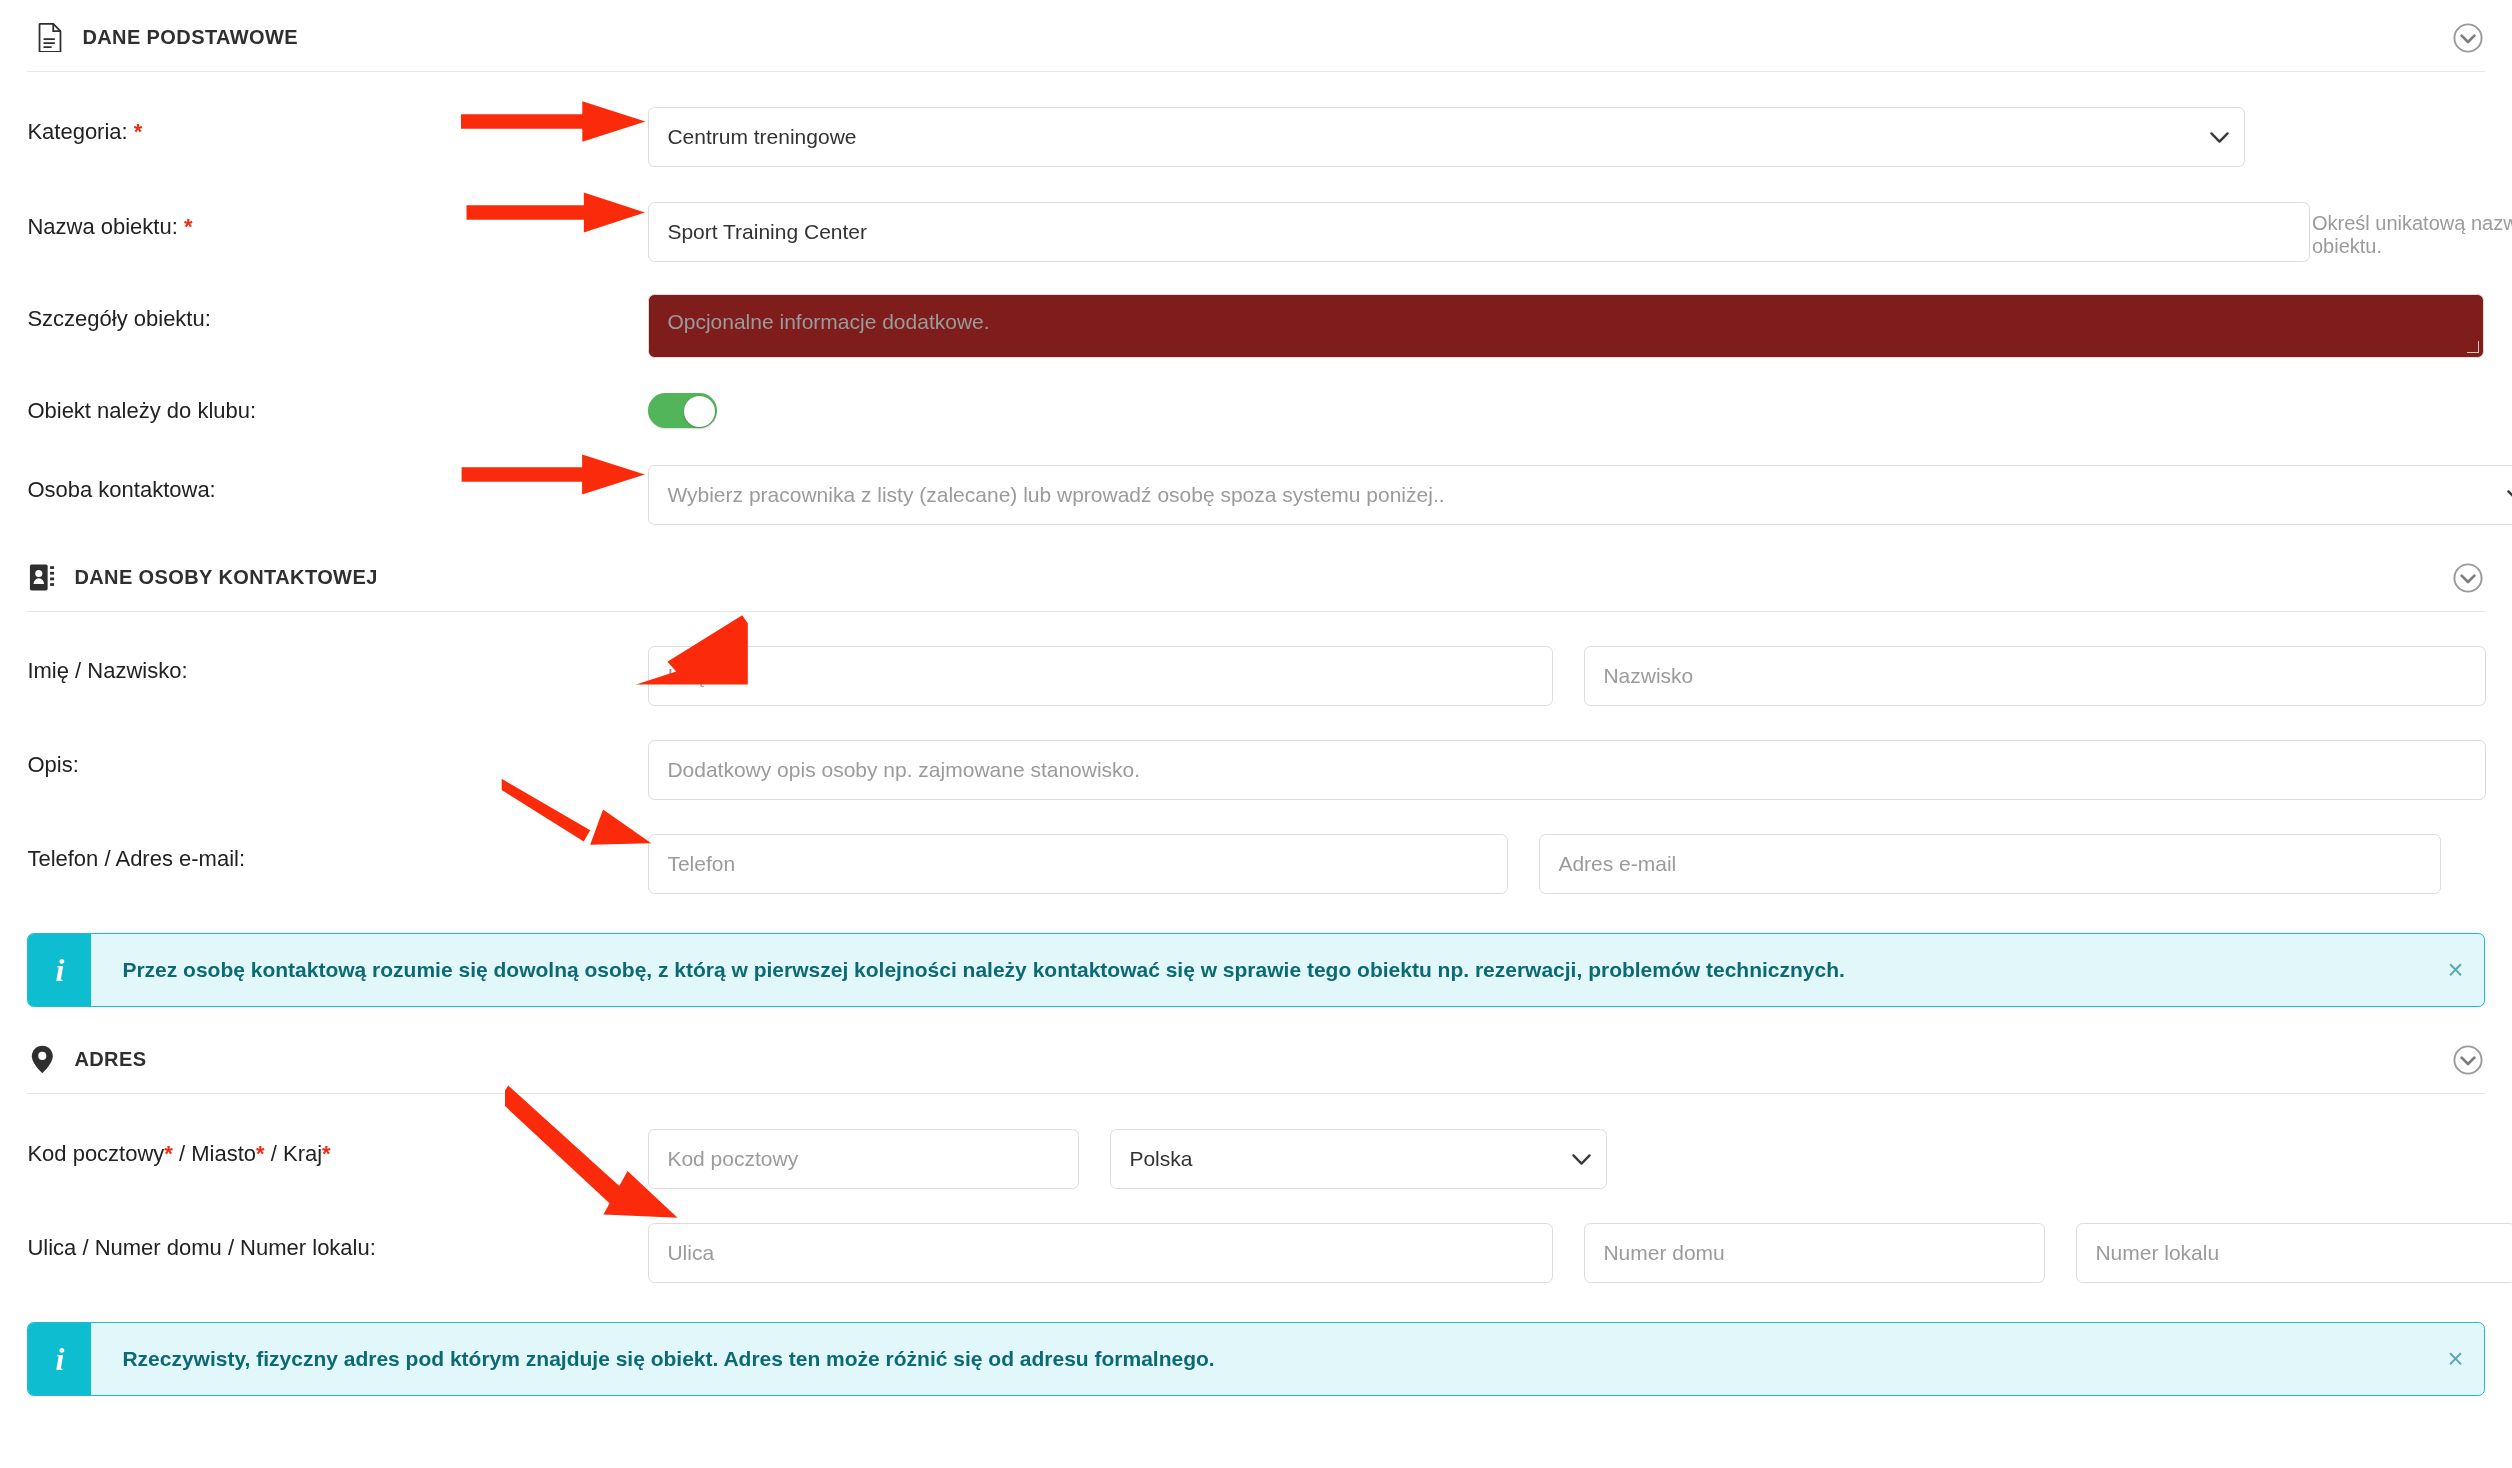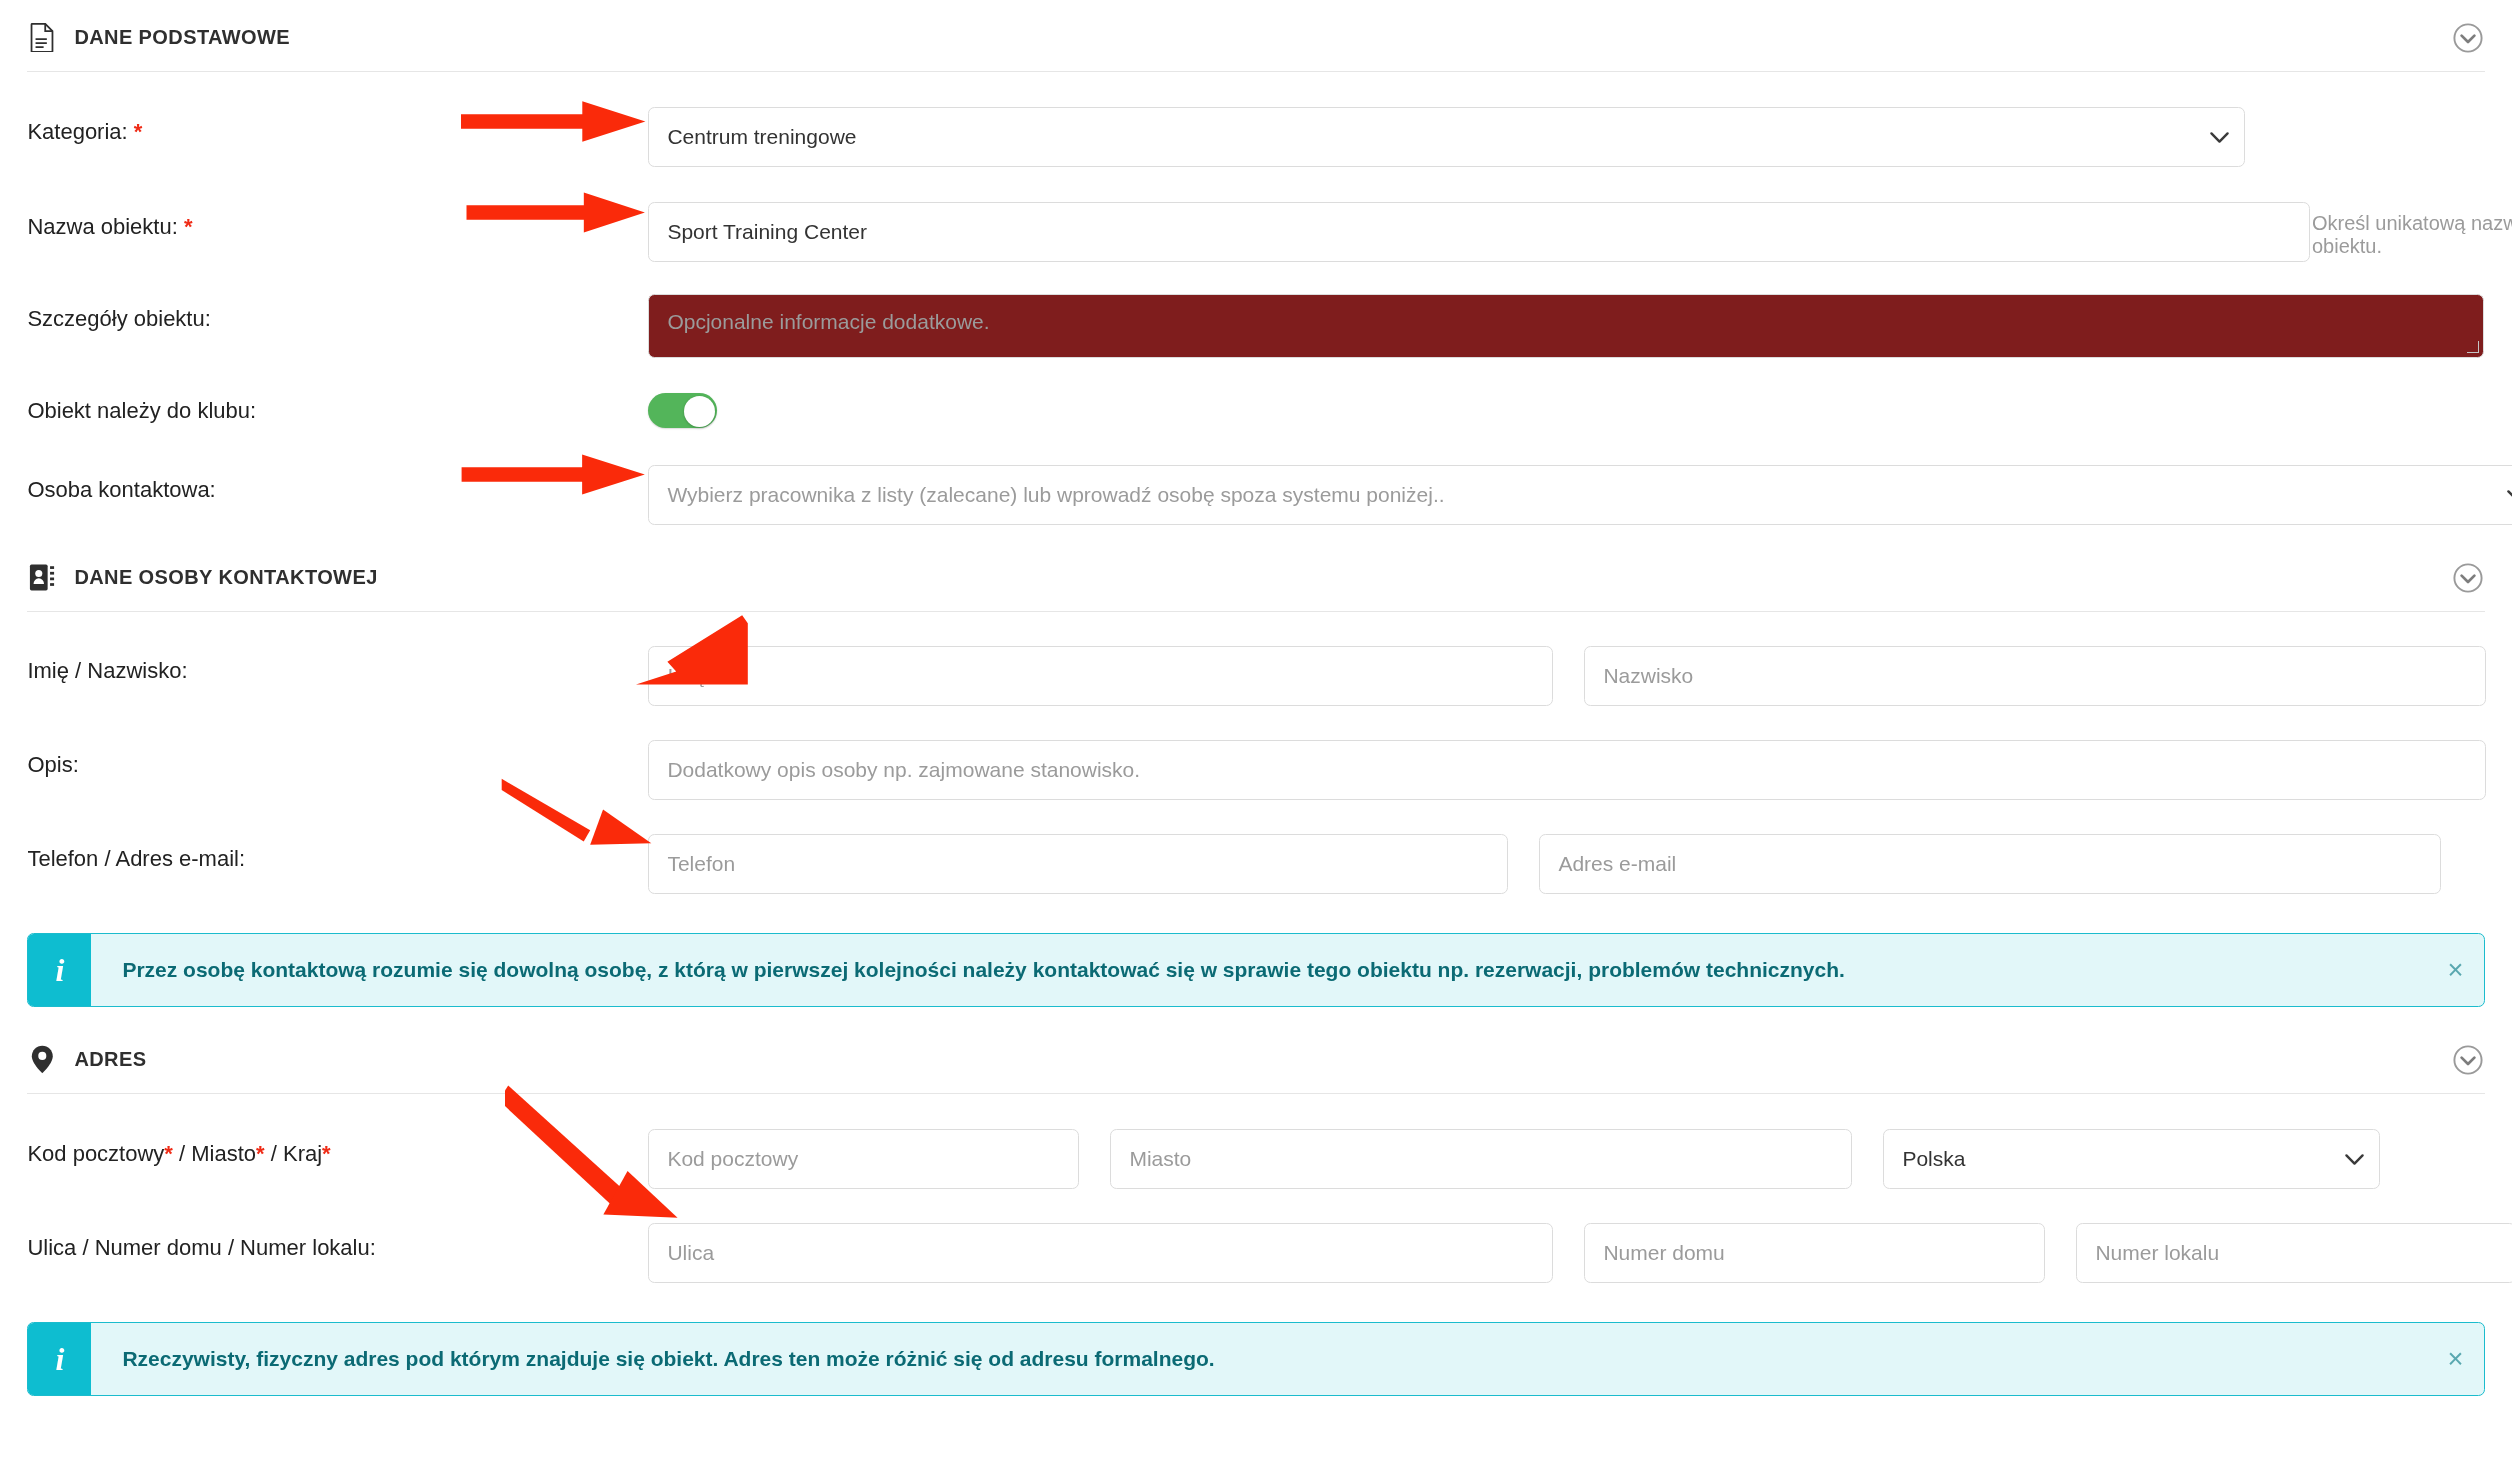--- a/index.html
+++ b/index.html
@@ -180,21 +180,21 @@
     font-size: 27.4px;
     cursor: pointer;
   }
 
   
   .arrow { position: absolute; pointer-events: none; }
 </style>
 </head>
 <body>
 
-<div class="section-head" style="margin-top:4.8px;">
+<div class="section-head" style="margin-top:4.8px;margin-left:8px;">
   <span class="sh-icon">
     <svg width="26" height="29" viewBox="0 0 32 36">
         <path d="M4 1 h16 l9 9 v25 a1 1 0 0 1 -1 1 h-24 a1 1 0 0 1 -1 -1 v-33 a1 1 0 0 1 1 -1 z" fill="none" stroke="#2f2f2f" stroke-width="2.2"></path>
         <path d="M20 1 v9 h9" fill="none" stroke="#2f2f2f" stroke-width="2.2"></path>
         <path d="M8 20 h14 M8 25 h14 M8 30 h10" stroke="#2f2f2f" stroke-width="2.2"></path>
       </svg>
   </span>
   <span class="sh-title">DANE PODSTAWOWE</span>
   <span class="sh-toggle">
     <svg width="32" height="32" viewBox="0 0 40 40">
@@ -358,23 +358,20 @@
 <div class="hr"></div>
 
 <div class="row" style="margin-top:35px;">
   <div class="row-label">
     <span>Kod pocztowy</span><span class="req">*</span><span> / Miasto</span><span class="req">*</span><span> / Kraj</span><span class="req">*</span>
   </div>
   <div class="row-fields">
     <div class="ctrl placeholder" style="width:431px;">
       <span>Kod pocztowy</span>
     </div>
-    <div class="ctrl placeholder" style="width:742px;">
-      <span>Miasto</span>
-    </div>
     <div class="ctrl select" style="width:497px;gap:40px;">
       <span>Polska</span>
       <span class="chev">
         <svg width="21" height="13" viewBox="0 0 26 16">
             <path d="M3 3 l10 10 l10 -10" fill="none" stroke="#3a3a3a" stroke-width="3" stroke-linecap="round" stroke-linejoin="round"></path>
           </svg>
       </span>
     </div>
   </div>
 </div>

